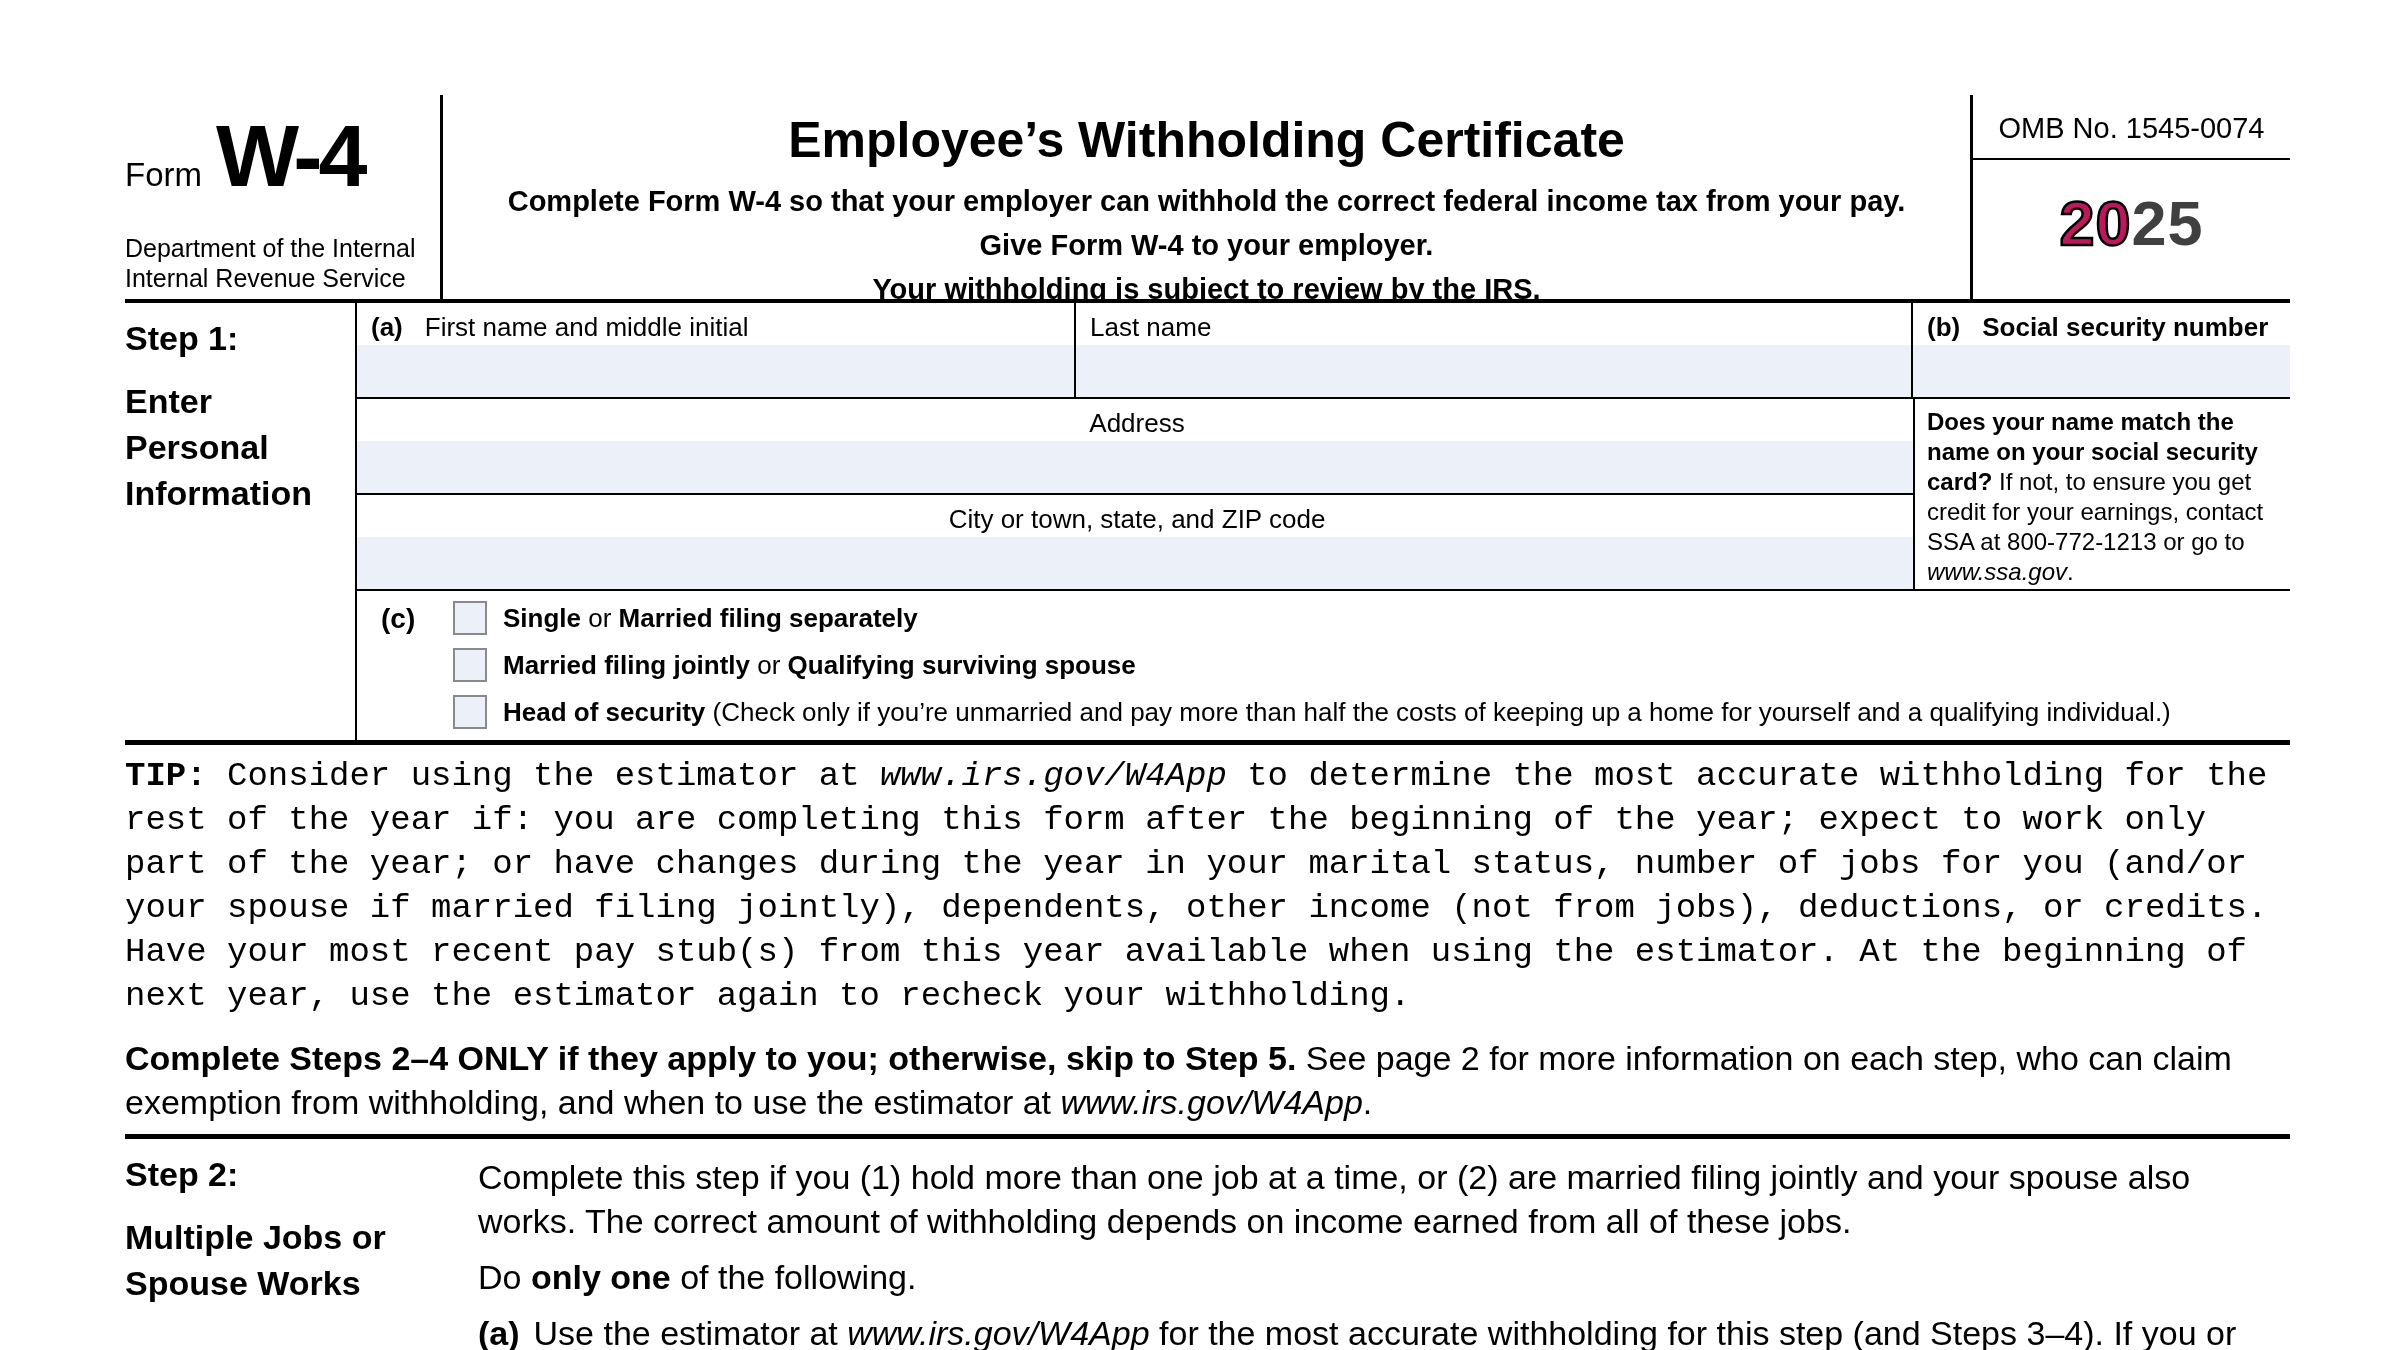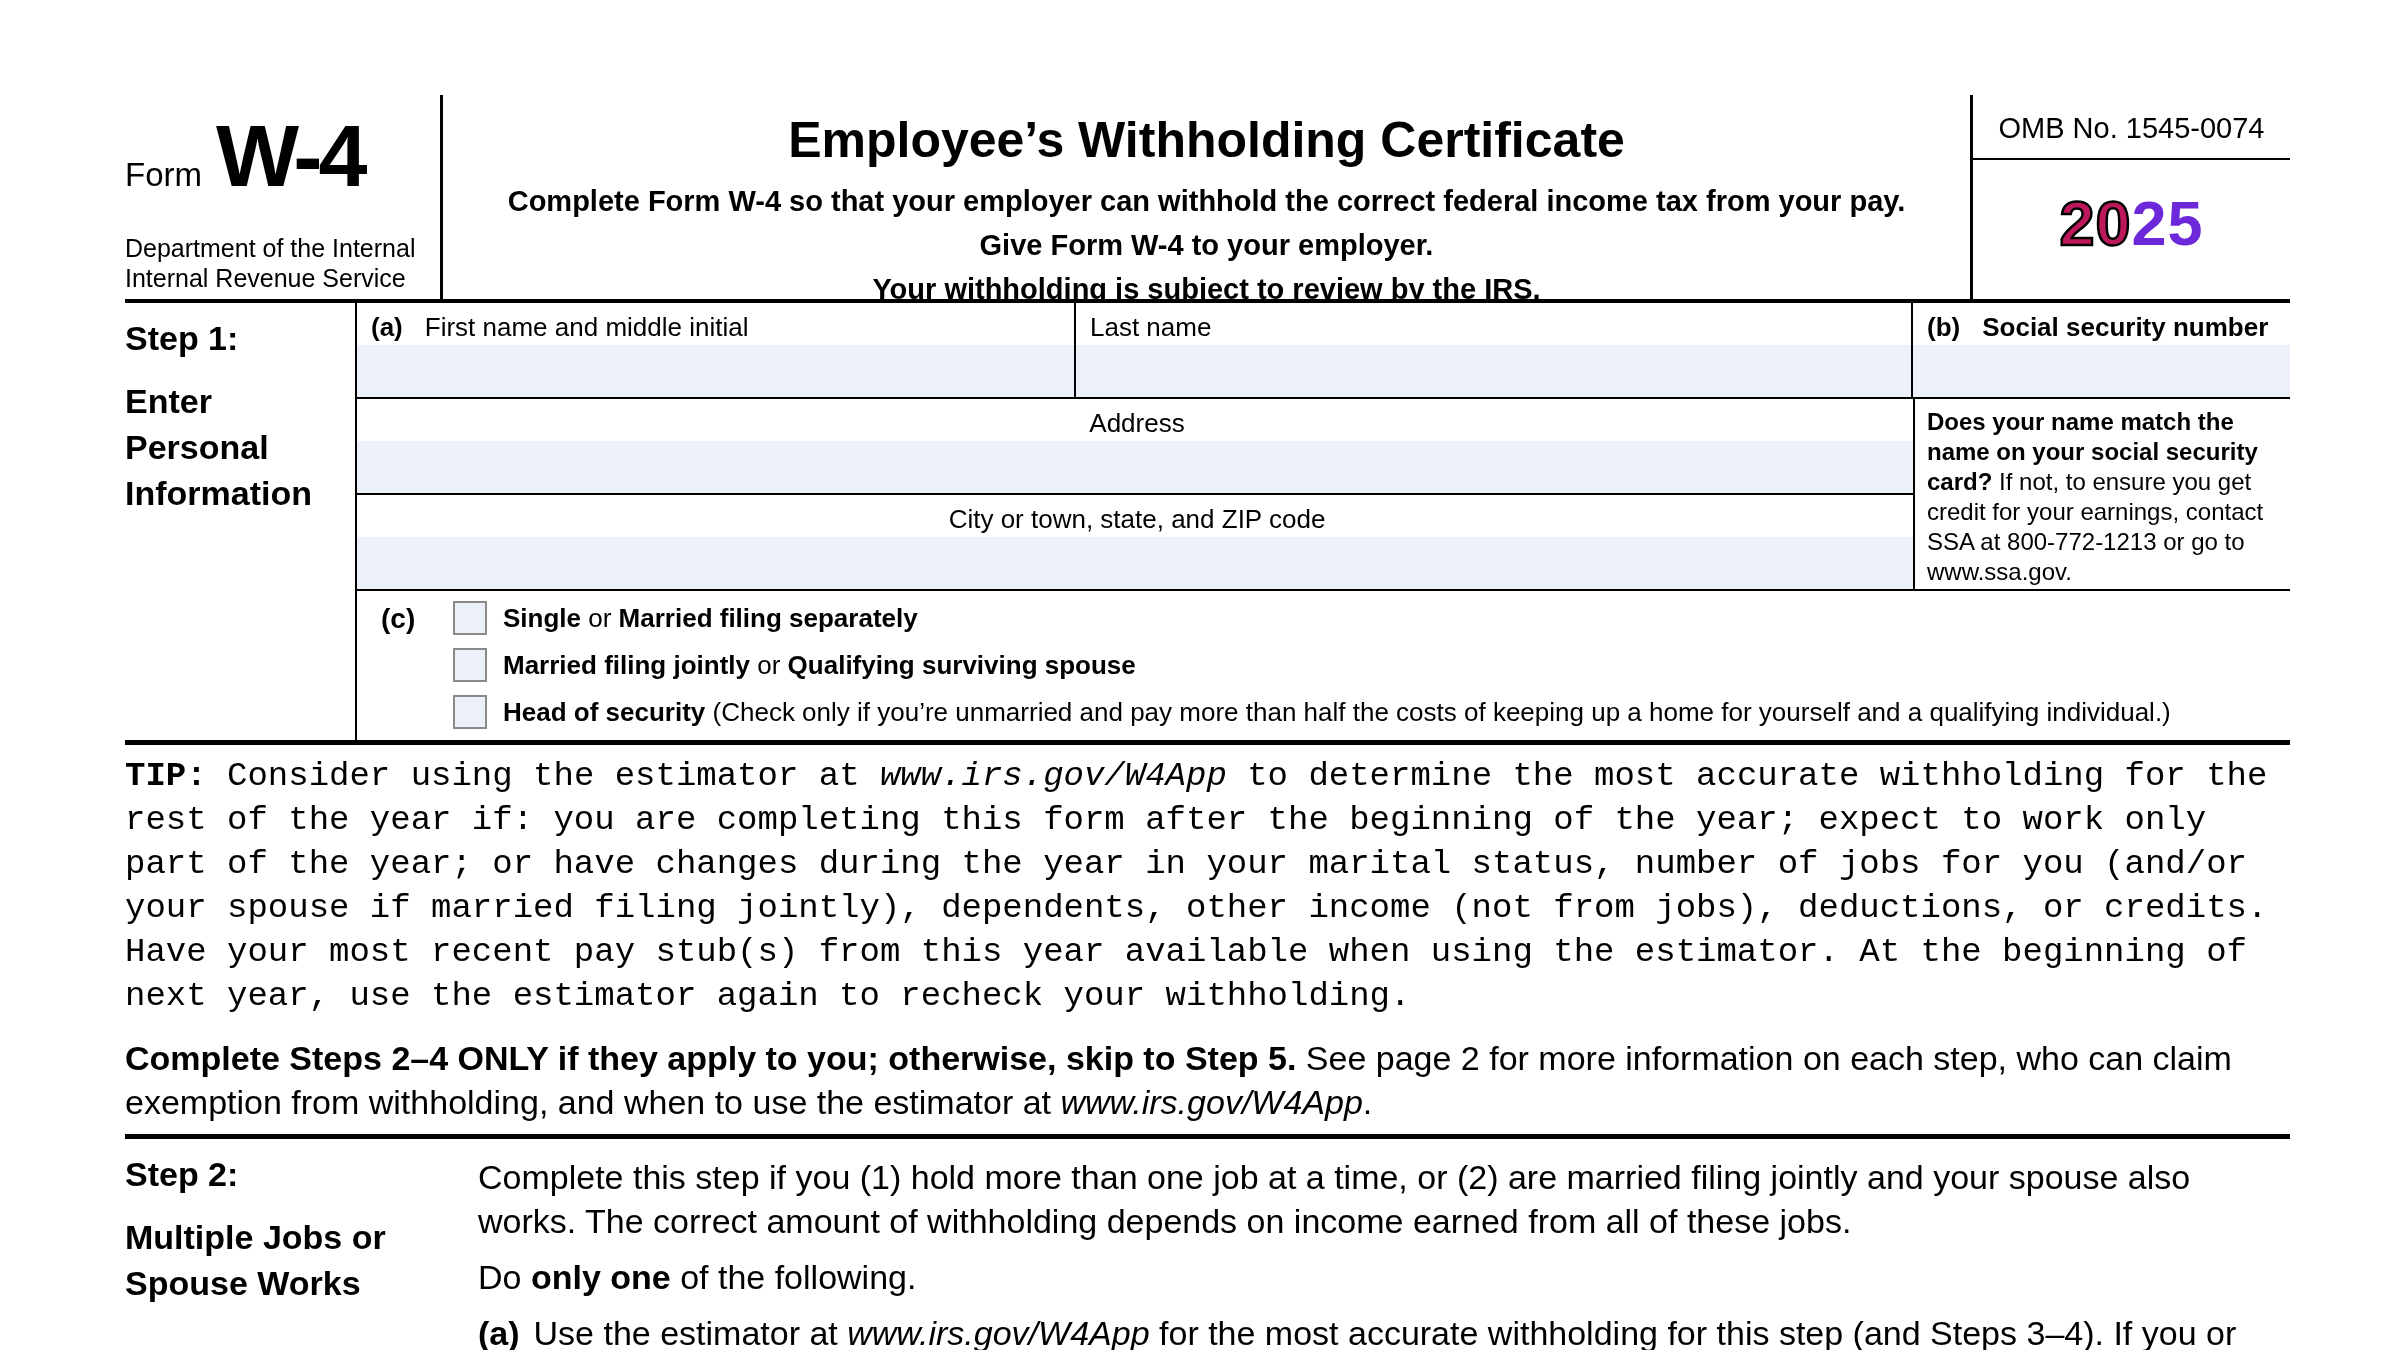--- a/index.html
+++ b/index.html
@@ -18,21 +18,21 @@
   .form-word { font-size:33px; }
   .form-number { font-size:88px; font-weight:bold; letter-spacing:-4px; margin-left:14px; }
   .agency { font-size:25px; line-height:30px; }
   .hdr-center { flex:1; text-align:center; padding-top:16px; overflow:hidden; }
   .form-title { font-size:50px; font-weight:bold; white-space:nowrap; }
   .subtitle { font-size:29px; font-weight:bold; line-height:44px; white-space:nowrap; margin-top:10px; }
   .hdr-right { width:320px; border-left:3px solid #000; display:flex; flex-direction:column; }
   .omb { font-size:29px; text-align:center; padding:17px 0 13px 0; border-bottom:2px solid #000; white-space:nowrap; }
   .year { flex:1; display:flex; align-items:center; justify-content:center; font-size:63px; font-weight:bold; letter-spacing:1px; padding-bottom:14px; }
   .year-outline { color:#be185d; -webkit-text-stroke:2.5px #000; }
-  .year-solid { color:#6d28d9; }
+  .year-solid { color:#404040; }
 
   
   .s1 { display:flex; border-bottom:5px solid #000; }
   .s1-label { width:230px; padding-top:16px; }
   .step-h { font-size:34px; font-weight:bold; }
   .step-sub { font-size:34px; font-weight:bold; line-height:46px; margin-top:20px; }
   .s1-body { flex:1; border-left:2px solid #000; }
   .rowA { display:flex; height:96px; border-bottom:2px solid #000; }
   .cell { position:relative; }
   .cell-label { font-size:26px; padding:9px 10px 0 14px; white-space:nowrap; }
@@ -124,21 +124,21 @@
         <div class="bc-left">
           <div class="rowB cell">
             <div class="cell-label">Address</div>
             <div class="fill"></div>
           </div>
           <div class="rowC cell">
             <div class="cell-label">City or town, state, and ZIP code</div>
             <div class="fill"></div>
           </div>
         </div>
-        <div class="ssa"><span style="font-weight: bold;">Does your name match the name on your social security card?</span><span> If not, to ensure you get credit for your earnings, contact SSA at 800-772-1213 or go to </span><span style="">www.ssa.gov</span><span>.</span></div>
+        <div class="ssa"><span style="font-weight: bold;">Does your name match the name on your social security card?</span><span> If not, to ensure you get credit for your earnings, contact SSA at 800-772-1213 or go to </span><span style="font-style: italic;">www.ssa.gov</span><span>.</span></div>
       </div>
       <div class="rowD">
         <div class="c-prefix">(c)</div>
         <div class="option">
           <div class="checkbox"></div>
           <div class="option-label"><span style="font-weight: bold;">Single</span><span> or </span><span style="font-weight: bold;">Married filing separately</span></div>
         </div>
         <div class="option">
           <div class="checkbox"></div>
           <div class="option-label"><span style="font-weight: bold;">Married filing jointly</span><span> or </span><span style="font-weight: bold;">Qualifying surviving spouse</span></div>

